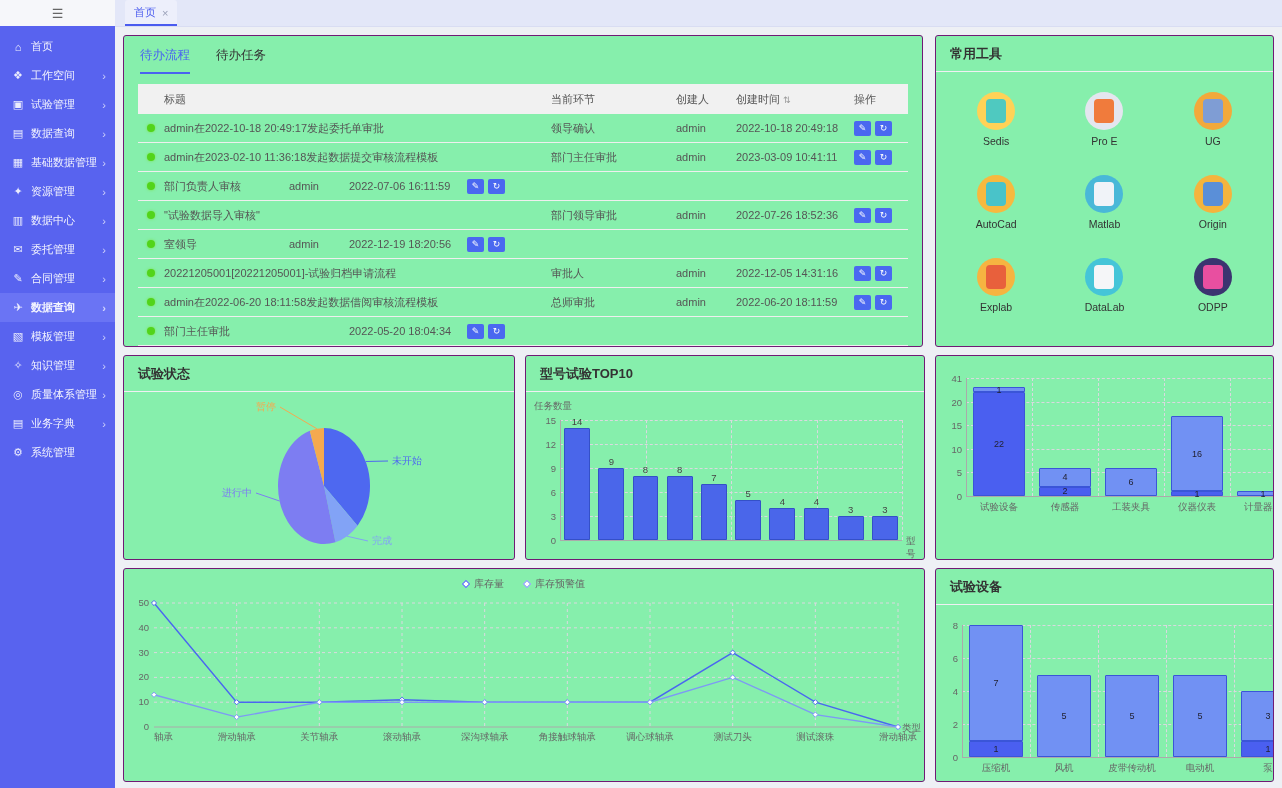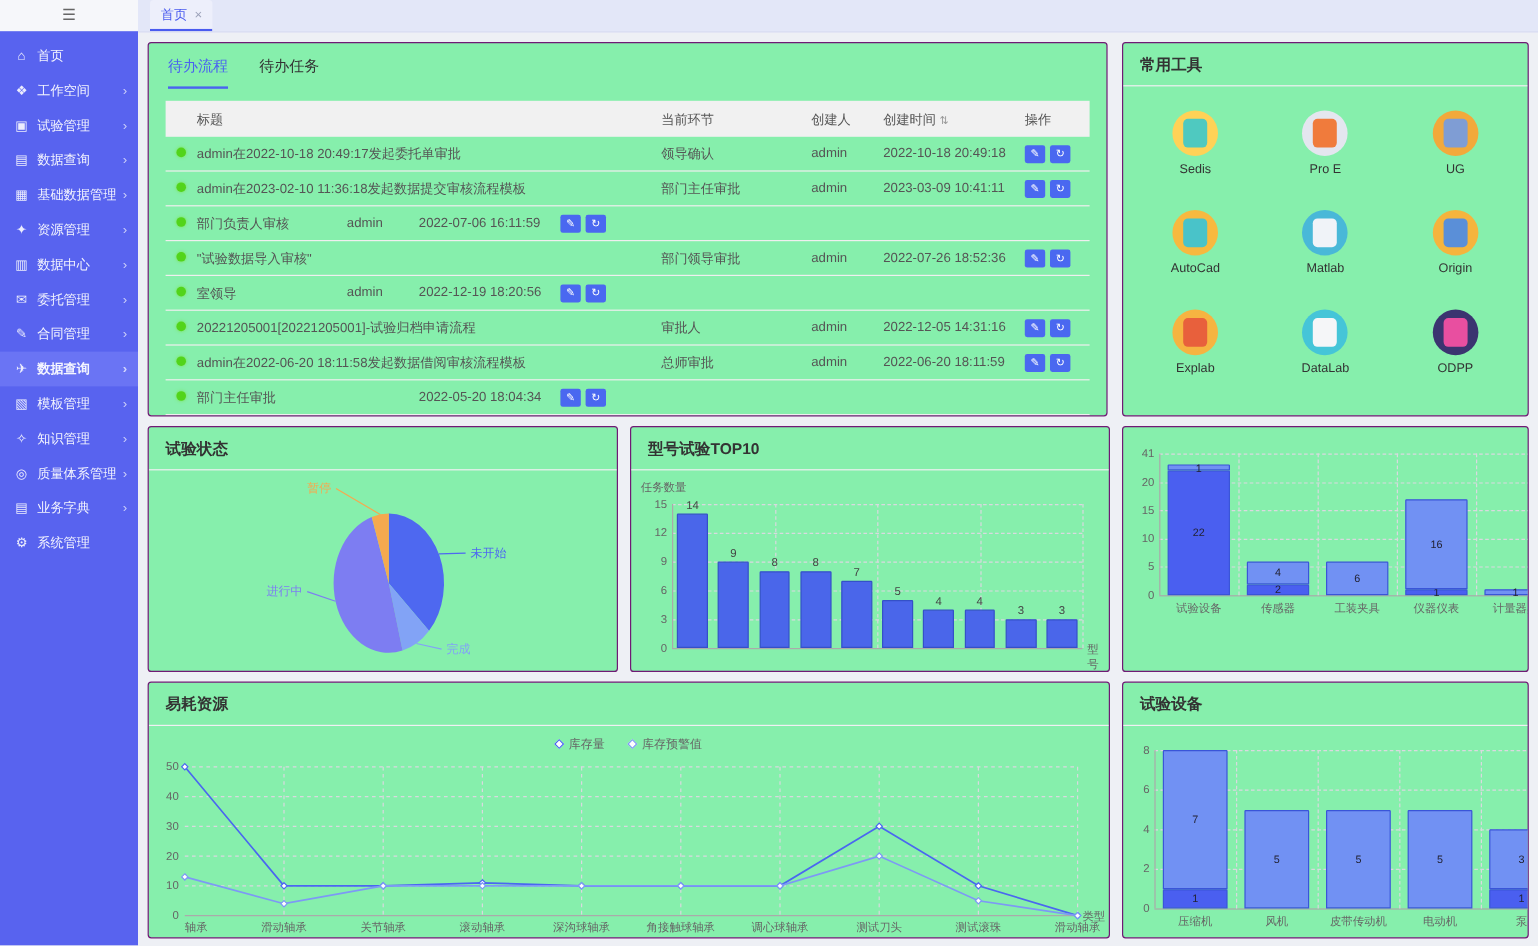--- a/index.html
+++ b/index.html
@@ -435,21 +435,20 @@
             <div class="seg-label" style="left: 228px; width: 66px; top: 92.52px;">16</div>
             <div class="cat-label" style="left: 228px; width: 66px; top: 145px;">仪器仪表</div>
             <div class="vline" style="left: 294px; top: 22px; height: 118px;"></div>
             <div class="bar" style="left: 300.6px; width: 52.8px; top: 135.28px; height: 4.72px; background: rgb(113, 145, 243); border: 1px solid rgb(58, 85, 216);"></div>
             <div class="seg-label" style="left: 294px; width: 66px; top: 132.64px;">1</div>
             <div class="cat-label" style="left: 294px; width: 66px; top: 145px;">计量器具</div>
           </div>
       </section>
 
       <section class="panel" id="p-line">
-        <div class="p-title">易耗资源</div>
         <div id="c-line" class="chart-box" style="height:180px;text-decoration:underline;">
             <div class="legend" style="top: 8px;">
               <div class="lg-item">
                 <span class="diamond" style="border-color: rgb(74, 103, 240);"></span>
                 <span>库存量</span>
               </div>
               <div class="lg-item">
                 <span class="diamond" style="border-color: rgb(125, 153, 245);"></span>
                 <span>库存预警值</span>
               </div>

